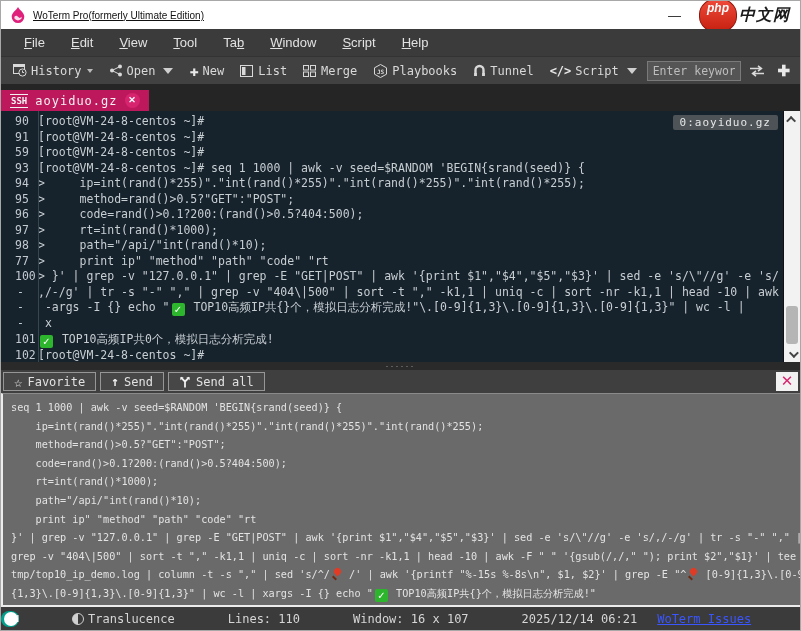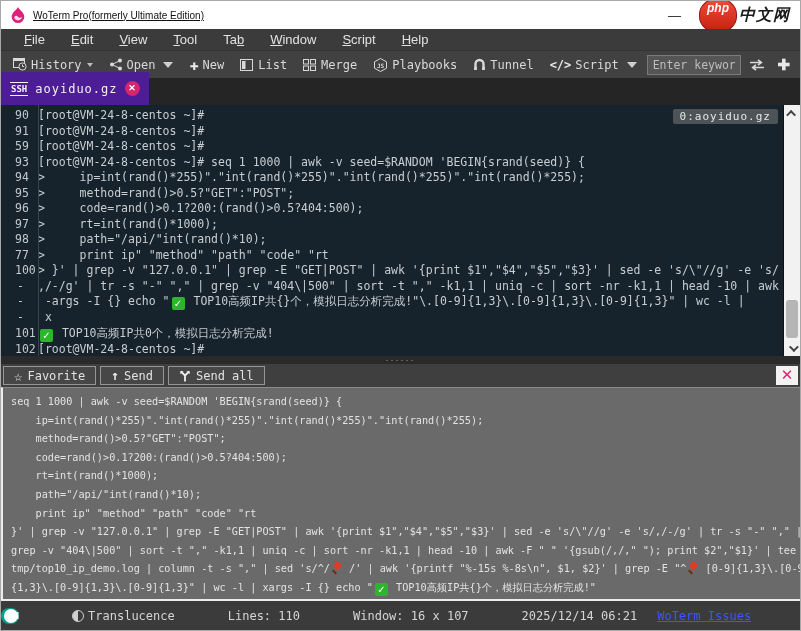--- a/index.html
+++ b/index.html
@@ -12,40 +12,40 @@
   .titlebar{height:28px;background:#ffffff;display:flex;align-items:center;padding:0 8px;flex:none;}
   .app-icon{width:18px;height:18px;margin-right:6px;flex:none;}
   .titlebar .title{font-size:10px;color:#111;text-decoration:underline;}
   .titlebar .spacer{flex:1;}
   .min-btn{font-size:13px;color:#222;padding:0 18px;cursor:default;}
   .brand{display:flex;align-items:center;gap:2px;margin-right:2px;}
   .brand-php{background:linear-gradient(#f04b3b,#c51f10);color:#fff;font-weight:bold;font-style:italic;
     font-size:12px;border-radius:50%/46%;padding:2px 7px 17px;border:1px solid #8d170c;}
   .brand-cn{color:#1b1b1b;font-weight:bold;font-size:16px;font-style:italic;letter-spacing:1px;}
   
-  .menubar{height:22px;background:#3b3b3b;display:flex;align-items:center;padding-left:10px;flex:none;border-bottom:1px solid #333;}
+  .menubar{height:28px;background:#3b3b3b;display:flex;align-items:center;padding-left:10px;flex:none;border-bottom:1px solid #333;}
   .menu-item{color:#e2e2e2;font-size:13px;padding:2px 13px;cursor:default;}
   .menu-item .mn{text-decoration:underline;}
   
   .toolbar{height:27px;background:#414141;display:flex;align-items:center;padding:0 6px;flex:none;gap:4px;}
   .tbtn{display:flex;align-items:center;gap:4px;color:#d9d9d9;font-family:"DejaVu Sans Mono",monospace;
     font-size:12px;padding:2px 6px;cursor:default;white-space:nowrap;}
   .tbtn svg{flex:none;}
   .caret{width:0;height:0;border-left:5px solid transparent;border-right:5px solid transparent;border-top:6px solid #cfcfcf;margin-left:4px;}
   .mini-caret{width:0;height:0;border-left:3px solid transparent;border-right:3px solid transparent;border-top:4px solid #bbb;margin-left:1px;}
   .plus-glyph{font-size:15px;font-weight:bold;color:#e8e8e8;line-height:10px;}
   .code-glyph{font-size:12px;font-weight:bold;color:#e8e8e8;font-family:"DejaVu Sans Mono",monospace;}
   .searchbox{margin-left:auto;width:178px;height:20px;background:#555;border:1px solid #7a7a7a;display:flex;align-items:center;}
   .searchbox input{width:100%;background:transparent;border:none;outline:none;color:#cfcfcf;
     font-family:"DejaVu Sans Mono",monospace;font-size:11.5px;padding:0 5px;}
   .searchbox input::placeholder{color:#bdbdbd;}
   .tool-ico-btn{padding:2px 4px;display:flex;align-items:center;cursor:default;}
   
   .tabbar{height:27px;background:#252525;display:flex;align-items:flex-end;flex:none;}
-  .tab{height:33px;background:#4c1d95;display:flex;align-items:center;gap:7px;padding:0 9px;cursor:default;}
+  .tab{height:21px;background:#be185d;display:flex;align-items:center;gap:7px;padding:0 9px;cursor:default;}
   .ssh-badge{color:#f2f2f2;font-size:9px;font-weight:bold;border-top:1px solid #f2f2f2;border-bottom:1px solid #f2f2f2;
     padding:1px 1px;letter-spacing:0;font-family:"DejaVu Sans Mono",monospace;}
   .tab-label{color:#f2f2f2;font-size:12px;font-family:"DejaVu Sans Mono",monospace;letter-spacing:1px;}
   .tab-close{width:15px;height:15px;border-radius:50%;background:#d6246e;color:#fff;font-size:9px;line-height:15px;
     text-align:center;font-weight:bold;cursor:default;}
   
   .terminal{height:251px;background:#16222c;position:relative;flex:none;overflow:hidden;}
   .terminal::before{content:'';position:absolute;left:37px;top:0;bottom:0;width:1px;background:#37474f;}
   .term-lines{padding-top:3px;font-family:"DejaVu Sans Mono",monospace;font-size:11.5px;line-height:15.5px;color:#c7ced2;}
   .trow{display:flex;white-space:pre;}

